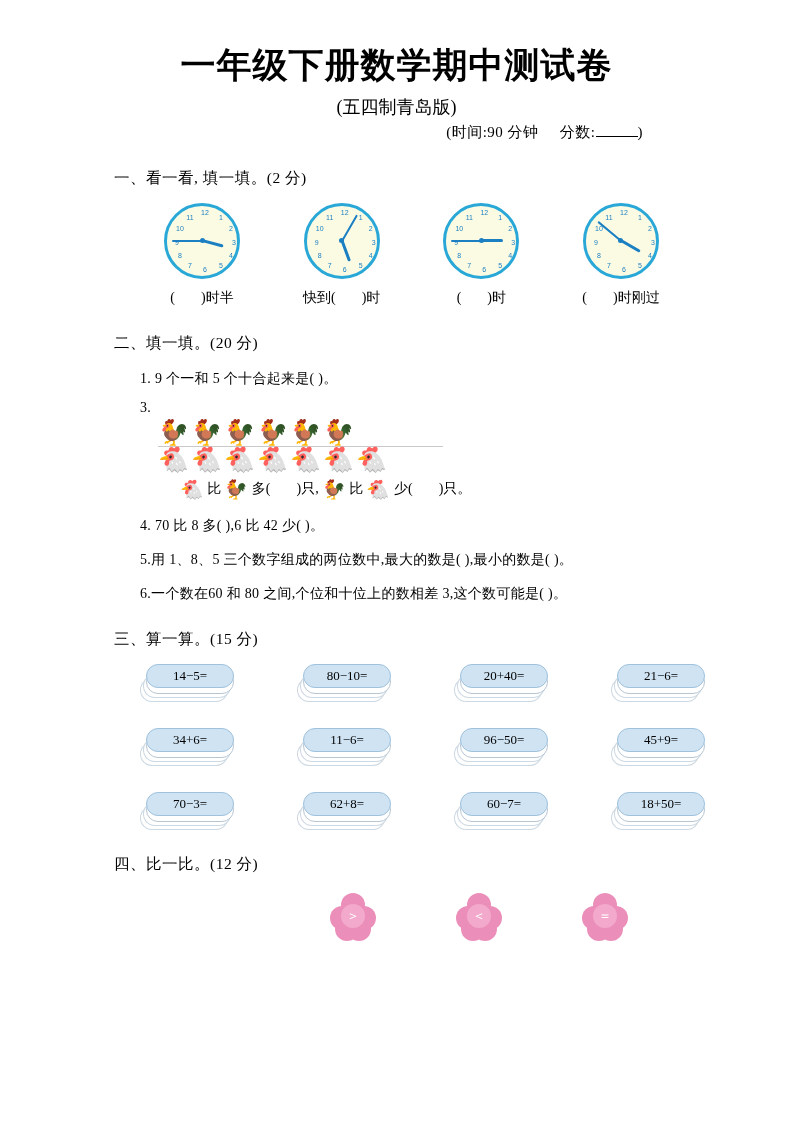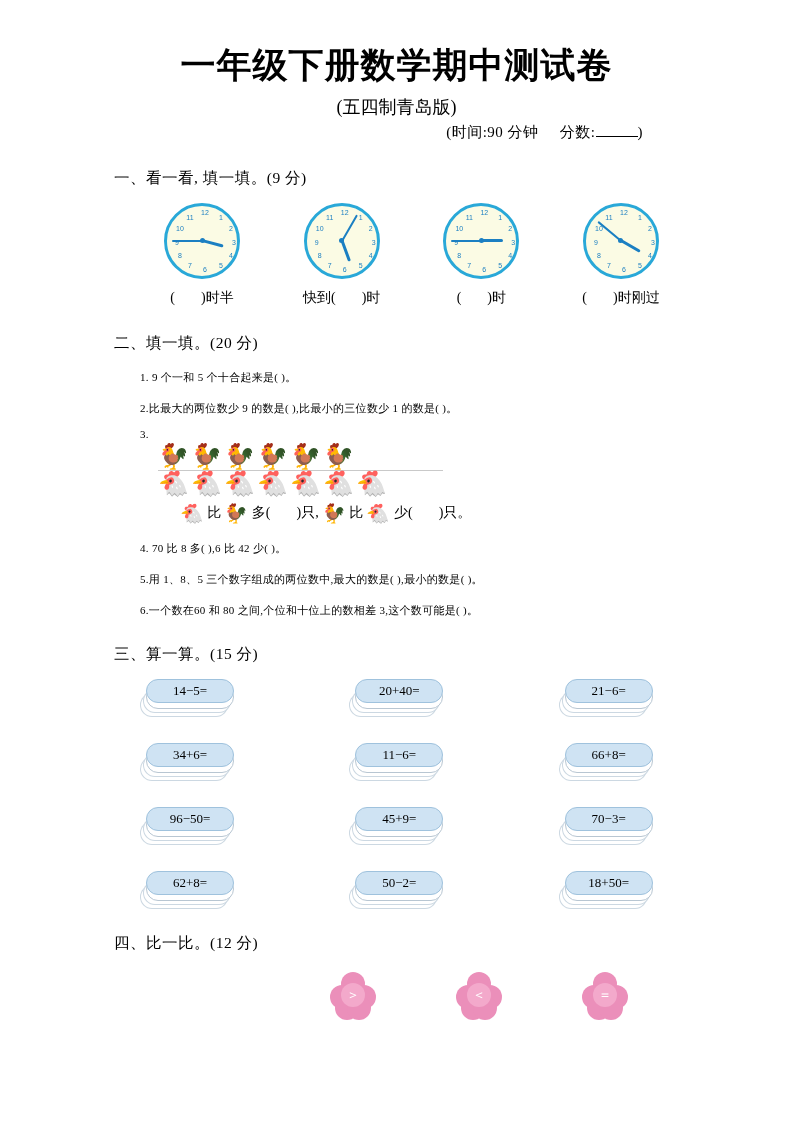--- a/index.html
+++ b/index.html
@@ -39,21 +39,21 @@
   }
   .meta-line .blank-u { border-bottom: 1px solid #000; display: inline-block; width: 42px; }
 
   .section-title {
     font-size: 15.5px;
     margin-top: 26px;
     margin-left: 52px;
     letter-spacing: 0.5px;
   }
   .q-line {
-    font-size: 11px;
+    font-size: 14px;
     margin-top: 16px;
     margin-left: 78px;
     letter-spacing: 0.3px;
   }
 
   
   .clock-row {
     display: flex;
     justify-content: space-between;
     margin: 14px 58px 0 88px;
@@ -98,21 +98,21 @@
   .chick-row.roosters { border-bottom: 1px solid #c9c9c9; padding-bottom: 1px; }
   .chick { font-size: 25px; line-height: 1; }
   .inline-chick { font-size: 19px; vertical-align: middle; }
   .q3-line { margin-left: 118px; margin-top: 6px; font-size: 14px; }
 
   
   .calc-grid {
     margin: 14px 0 0 78px;
     width: 600px;
     display: grid;
-    grid-template-columns: repeat(3, 1fr);
+    grid-template-columns: repeat(4, 1fr);
     row-gap: 16px;
     gap: 28px;
   }
   .calc-cell { position: relative; height: 36px; }
   .calc-stack {
     position: absolute; left: 6px; top: 6px;
     width: 88px; height: 24px;
     border-radius: 12px;
     border: 1px solid #b8c6d2;
     background: #fff;
@@ -163,21 +163,21 @@
 
   <div class="doc-title">一年级下册数学期中测试卷</div>
   <div class="doc-subtitle">(五四制青岛版)</div>
 
   <div class="meta-line">
     <span>(时间:90 分钟</span>
     &nbsp;&nbsp;&nbsp;
     <span>分数:</span><span class="blank-u"></span><span>)</span>
   </div>
 
-  <div class="section-title">一、看一看, 填一填。(9 分)</div>
+  <div class="section-title">一、看一看, 填一填。(2 分)</div>
 
   <div class="clock-row">
     <div class="clock-cell">
       <div class="clock">
         <span class="num" style="left:33px;top:3px;">12</span>
         <span class="num" style="left:49px;top:8px;">1</span>
         <span class="num" style="left:59px;top:19px;">2</span>
         <span class="num" style="left:62px;top:33px;">3</span>
         <span class="num" style="left:59px;top:46px;">4</span>
         <span class="num" style="left:49px;top:56px;">5</span>
@@ -258,21 +258,20 @@
       </div>
       <div class="clock-label">
         <span>(</span><span class="paren-blank"></span><span>)时刚过</span>
       </div>
     </div>
   </div>
 
   <div class="section-title">二、填一填。(20 分)</div>
 
   <div class="q-line">1.  9 个一和 5 个十合起来是(        )。</div>
-  <div class="q-line">2.比最大的两位数少 9 的数是(        ),比最小的三位数少 1 的数是(        )。</div>
 
   <div class="q-line" style="margin-top:12px;">3.</div>
   <div class="chicken-box">
     <div class="chick-row roosters">
       <span class="chick">🐓</span>
       <span class="chick">🐓</span>
       <span class="chick">🐓</span>
       <span class="chick">🐓</span>
       <span class="chick">🐓</span>
       <span class="chick">🐓</span>
@@ -305,59 +304,59 @@
 
   <div class="section-title">三、算一算。(15 分)</div>
 
   <div class="calc-grid">
     <div class="calc-cell">
         <div class="calc-stack"></div>
         <div class="calc-chip">14−5=</div>
       </div>
     <div class="calc-cell">
         <div class="calc-stack"></div>
+        <div class="calc-chip">80−10=</div>
+      </div>
+    <div class="calc-cell">
+        <div class="calc-stack"></div>
         <div class="calc-chip">20+40=</div>
       </div>
     <div class="calc-cell">
         <div class="calc-stack"></div>
         <div class="calc-chip">21−6=</div>
       </div>
     <div class="calc-cell">
         <div class="calc-stack"></div>
         <div class="calc-chip">34+6=</div>
       </div>
 
     <div class="calc-cell">
         <div class="calc-stack"></div>
         <div class="calc-chip">11−6=</div>
       </div>
     <div class="calc-cell">
         <div class="calc-stack"></div>
-        <div class="calc-chip">66+8=</div>
-      </div>
-    <div class="calc-cell">
-        <div class="calc-stack"></div>
         <div class="calc-chip">96−50=</div>
       </div>
     <div class="calc-cell">
         <div class="calc-stack"></div>
         <div class="calc-chip">45+9=</div>
       </div>
 
     <div class="calc-cell">
         <div class="calc-stack"></div>
         <div class="calc-chip">70−3=</div>
       </div>
     <div class="calc-cell">
         <div class="calc-stack"></div>
         <div class="calc-chip">62+8=</div>
       </div>
     <div class="calc-cell">
         <div class="calc-stack"></div>
-        <div class="calc-chip">50−2=</div>
+        <div class="calc-chip">60−7=</div>
       </div>
     <div class="calc-cell">
         <div class="calc-stack"></div>
         <div class="calc-chip">18+50=</div>
       </div>
   </div>
 
   <div class="section-title">四、比一比。(12 分)</div>
 
   <div class="flower-row">

